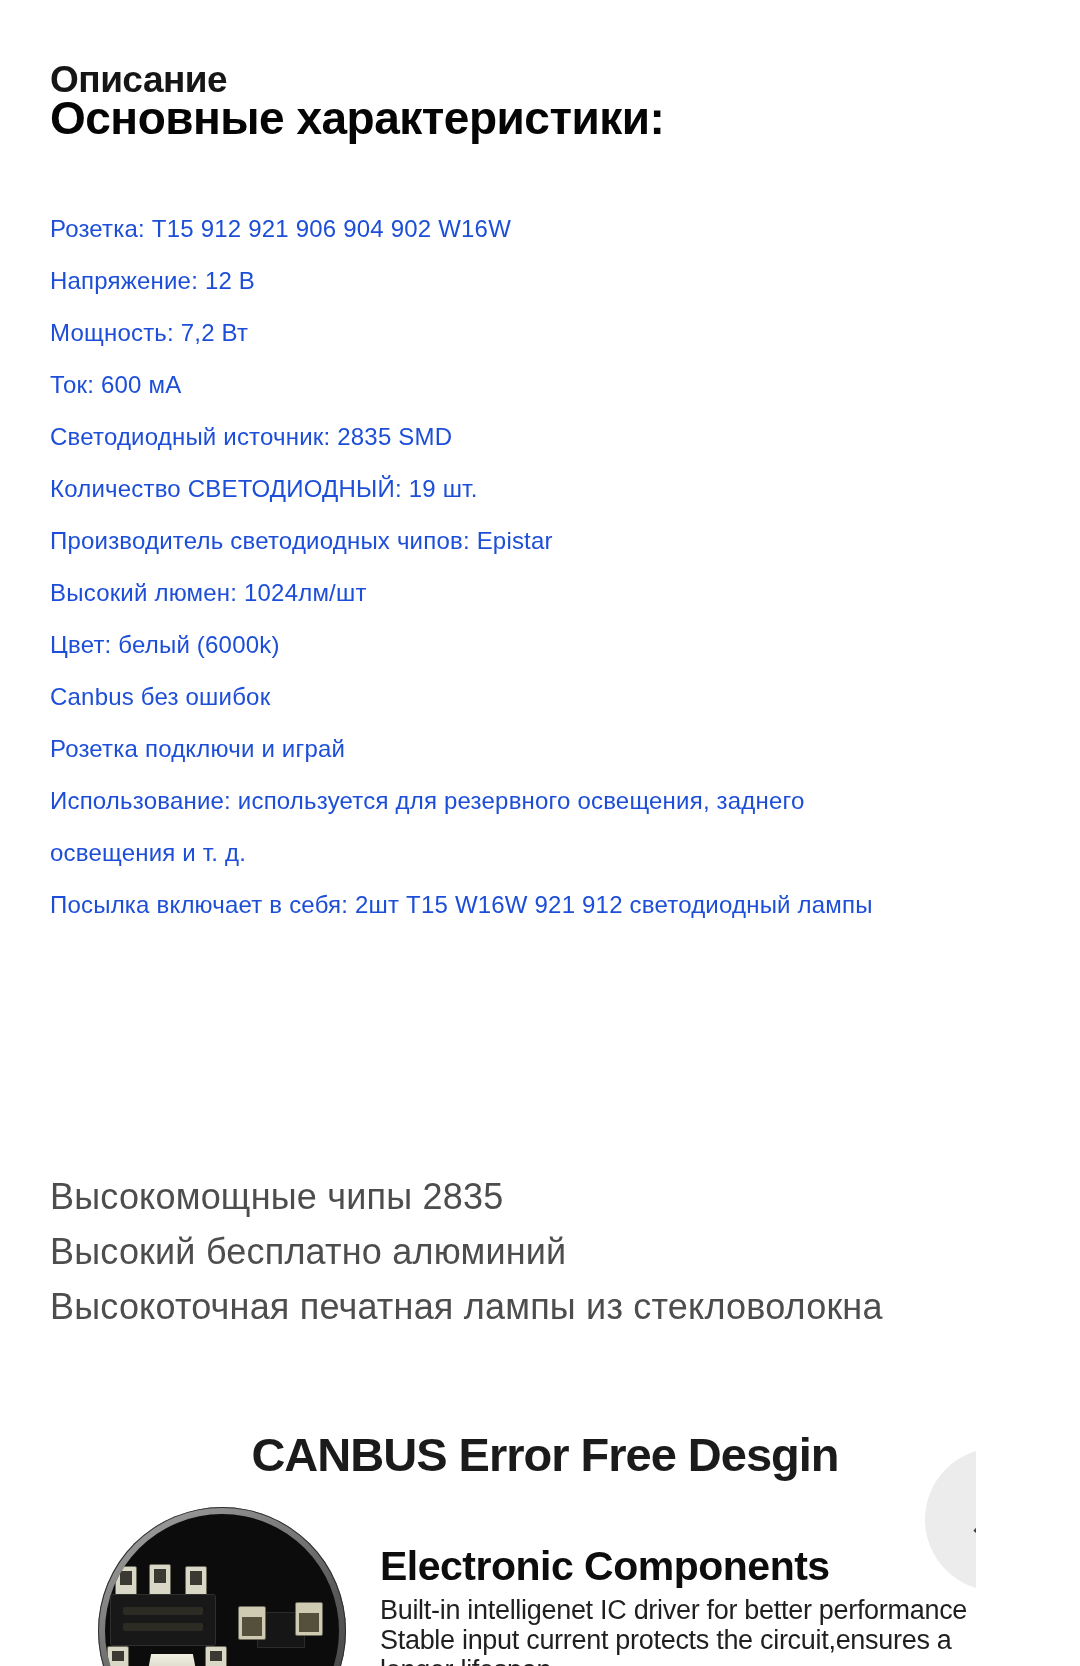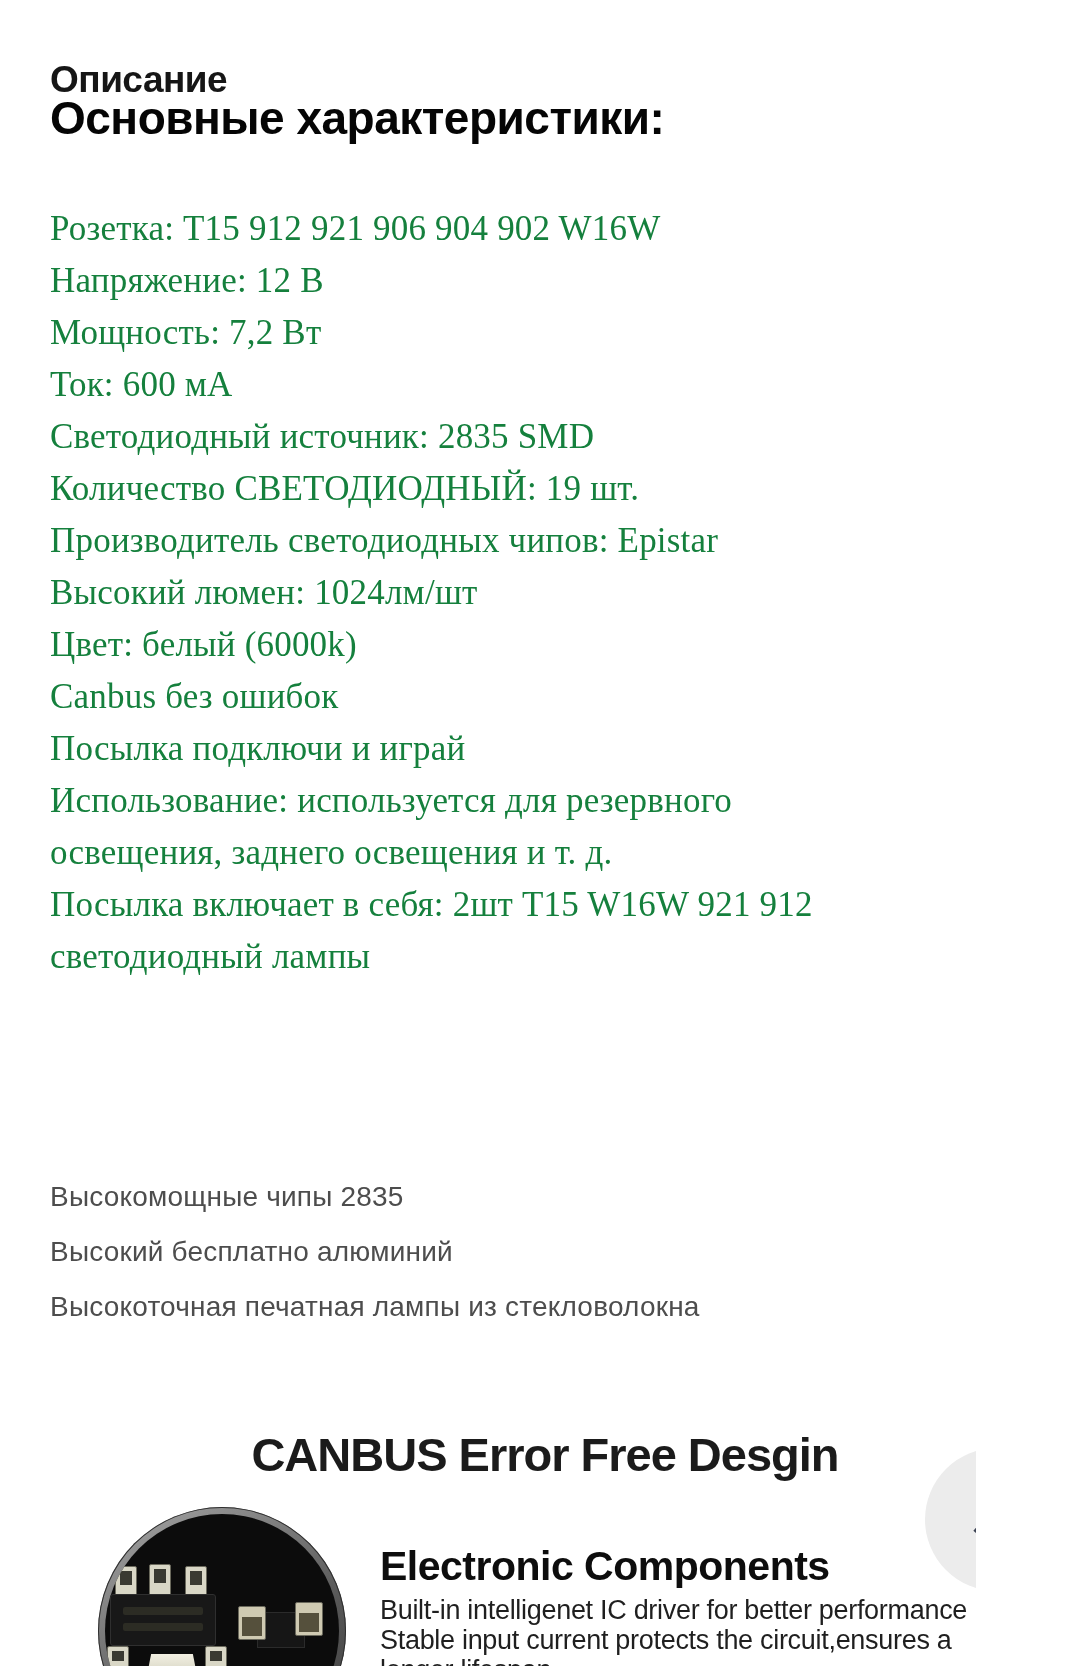--- a/index.html
+++ b/index.html
@@ -15,30 +15,30 @@
   .section-label {
     left:50px; top:40px;
     font-size:37px; font-weight:600; color:#161616; letter-spacing:-0.5px;
   }
   .h-main {
     left:50px; top:72px;
     font-size:46px; font-weight:700; color:#050505; letter-spacing:-0.5px;
   }
   .spec-list {
     left:50px; top:184px; width:860px;
-    font-size:35px; font-weight:300; color:#15803d;
-    line-height:52px; letter-spacing:0.2px;font-family:Liberation Serif, serif;
+    font-size:24px; font-weight:300; color:#1d4ed8;
+    line-height:52px; letter-spacing:0.2px;
   }
   .h-canbus {
     left:50px; top:1046px;
     font-size:46px; font-weight:700; color:#050505; letter-spacing:-0.5px;
   }
   .feature-list {
     left:50px; top:1150px; width:900px;
-    font-size:28px; font-weight:300; color:#4d4d4d;
+    font-size:36px; font-weight:300; color:#4d4d4d;
     line-height:55px; letter-spacing:0.2px;
   }
 
   .banner-title {
     left:0; top:1408px; width:1090px;
     text-align:center;
     font-size:47px; font-weight:800; color:#1b1b1b; letter-spacing:-1px;
     white-space:nowrap;
   }
 
@@ -111,21 +111,21 @@
     <div>Розетка: T15 912 921 906 904 902 W16W</div>
     <div>Напряжение: 12 В</div>
     <div>Мощность: 7,2 Вт</div>
     <div>Ток: 600 мА</div>
     <div>Светодиодный источник: 2835 SMD</div>
     <div>Количество СВЕТОДИОДНЫЙ: 19 шт.</div>
     <div>Производитель светодиодных чипов: Epistar</div>
     <div>Высокий люмен: 1024лм/шт</div>
     <div>Цвет: белый (6000k)</div>
     <div>Canbus без ошибок</div>
-    <div>Посылка подключи и играй</div>
+    <div>Розетка подключи и играй</div>
     <div>Использование: используется для резервного освещения, заднего освещения и т. д.</div>
     <div>Посылка включает в себя: 2шт T15 W16W 921 912 светодиодный лампы</div>
   </div>
 
 
   <div class="abs feature-list">
     <div>Высокомощные чипы 2835</div>
     <div>Высокий бесплатно алюминий</div>
     <div>Высокоточная печатная лампы из стекловолокна</div>
   </div>

